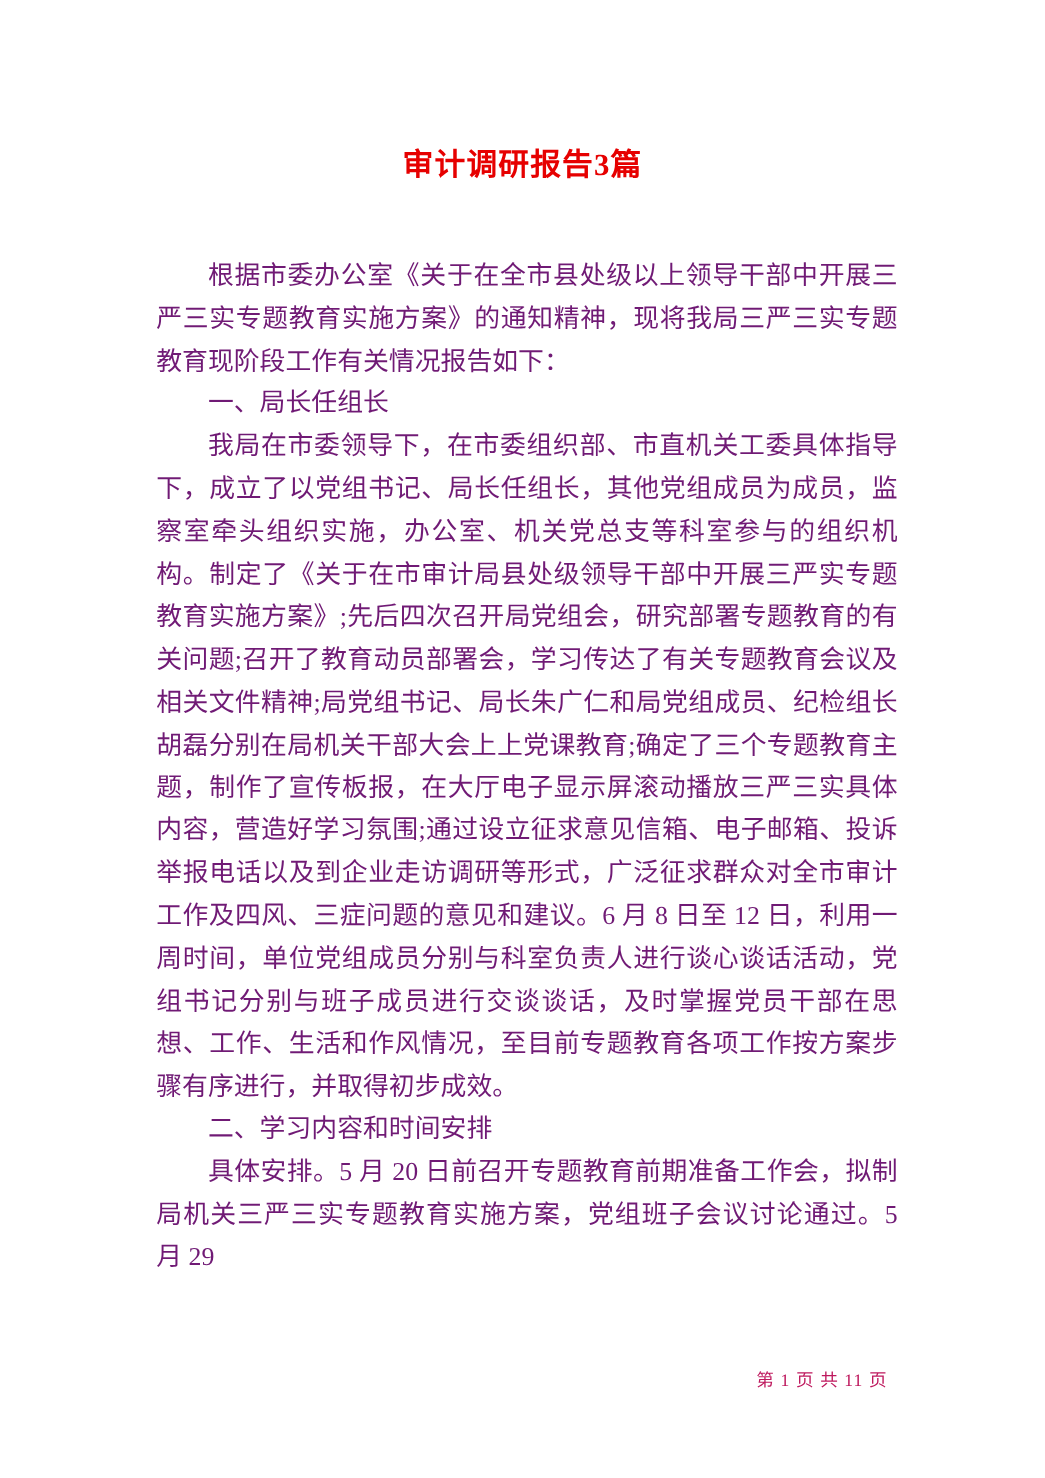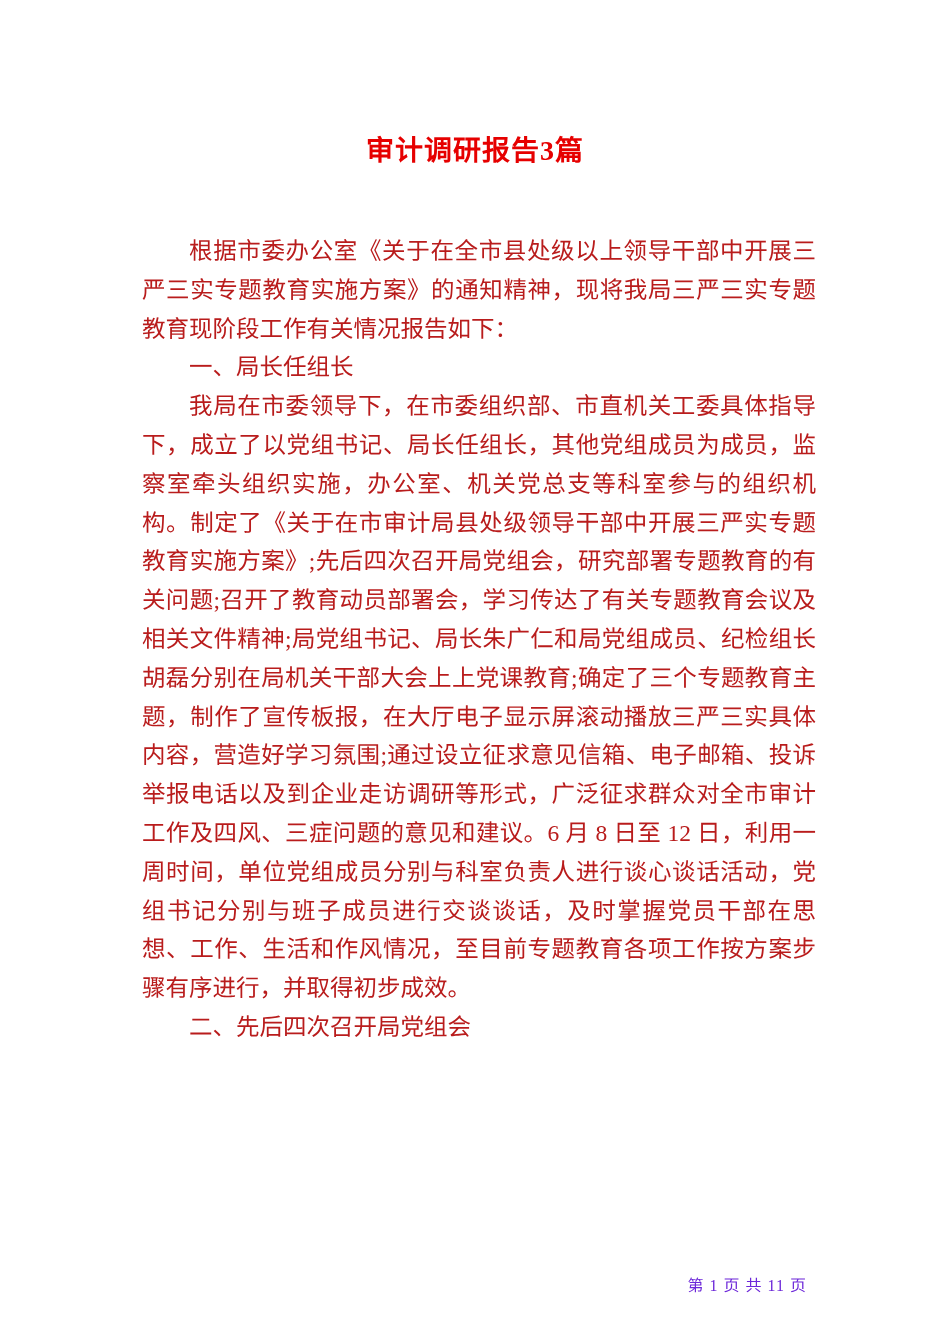--- a/index.html
+++ b/index.html
@@ -32,46 +32,47 @@
     position: absolute;
     top: 232px;
     left: 142px;
     width: 674px;
   }
   .doc-body p {
     margin: 0;
     padding: 0;
     font-size: 23.5px;
     line-height: 38.8px;
-    color: #b91c1c;
+    color: #701a75;
     text-align: justify;
     text-indent: 2em;
     font-kerning: none;
   }
   .page-footer {
     position: absolute;
-    top: 1277px;
+    top: 1247px;
     right: 143px;
     font-size: 16px;
     line-height: 18px;
-    color: #6d28d9;
+    color: #be185d;
     letter-spacing: 1px;
   }
 </style>
 </head>
 <body>
 
 <div class="page">
 
   <h1 class="doc-title">审计调研报告3篇</h1>
 
   <div class="doc-body">
     <p>根据市委办公室《关于在全市县处级以上领导干部中开展三严三实专题教育实施方案》的通知精神，现将我局三严三实专题教育现阶段工作有关情况报告如下：</p>
     <p>一、局长任组长</p>
     <p>我局在市委领导下，在市委组织部、市直机关工委具体指导下，成立了以党组书记、局长任组长，其他党组成员为成员，监察室牵头组织实施，办公室、机关党总支等科室参与的组织机构。制定了《关于在市审计局县处级领导干部中开展三严实专题教育实施方案》;先后四次召开局党组会，研究部署专题教育的有关问题;召开了教育动员部署会，学习传达了有关专题教育会议及相关文件精神;局党组书记、局长朱广仁和局党组成员、纪检组长胡磊分别在局机关干部大会上上党课教育;确定了三个专题教育主题，制作了宣传板报，在大厅电子显示屏滚动播放三严三实具体内容，营造好学习氛围;通过设立征求意见信箱、电子邮箱、投诉举报电话以及到企业走访调研等形式，广泛征求群众对全市审计工作及四风、三症问题的意见和建议。6 月 8 日至 12 日，利用一周时间，单位党组成员分别与科室负责人进行谈心谈话活动，党组书记分别与班子成员进行交谈谈话，及时掌握党员干部在思想、工作、生活和作风情况，至目前专题教育各项工作按方案步骤有序进行，并取得初步成效。</p>
-    <p>二、先后四次召开局党组会</p>
+    <p>二、学习内容和时间安排</p>
+    <p>具体安排。5 月 20 日前召开专题教育前期准备工作会，拟制局机关三严三实专题教育实施方案，党组班子会议讨论通过。5 月 29</p>
   </div>
 
   <div class="page-footer">
     <span>第 1 页 共 11 页</span>
   </div>
 
 </div>
 
 </body></html>

